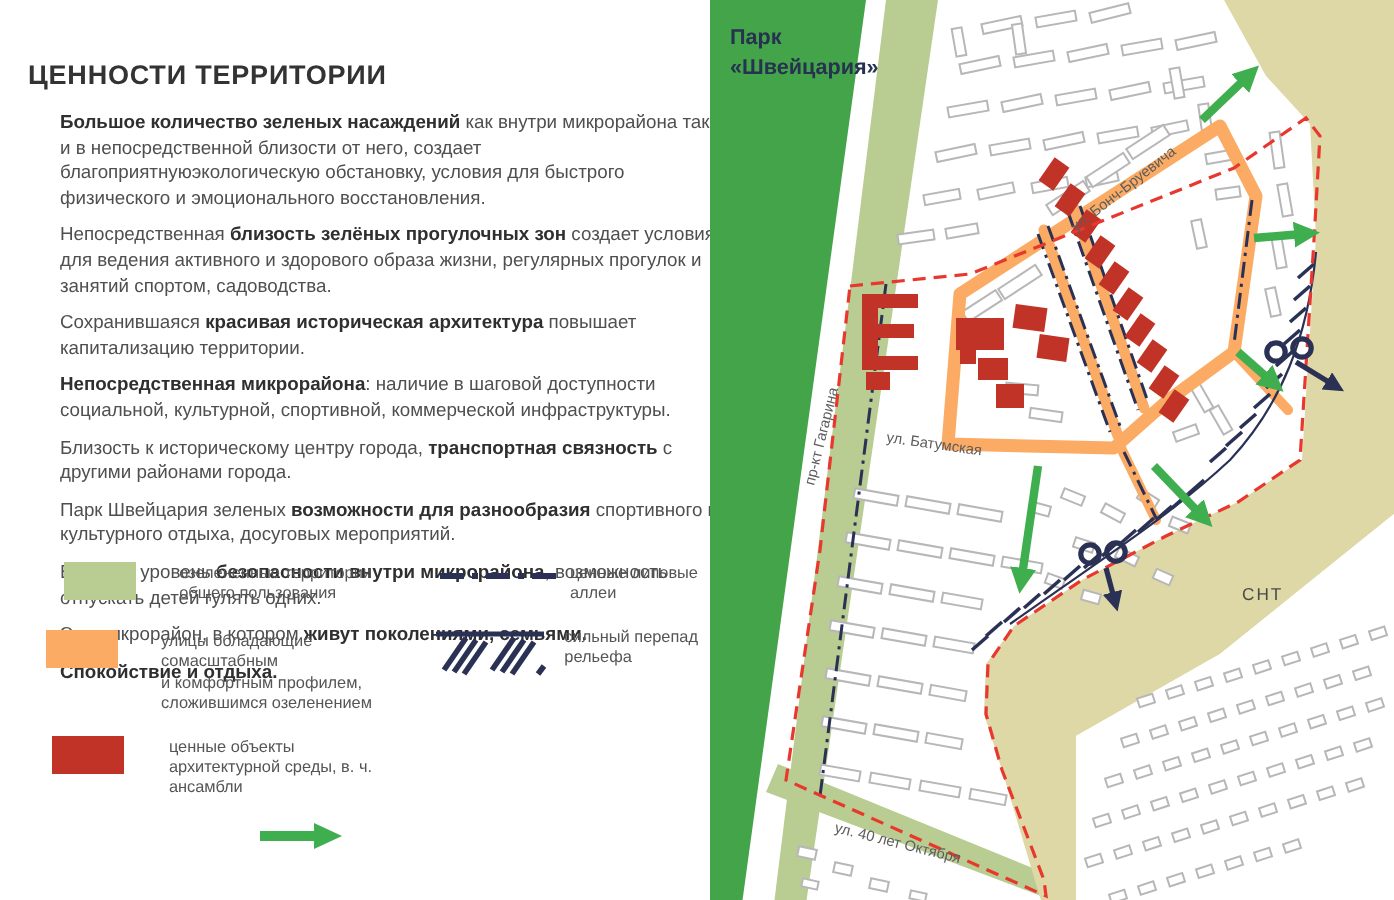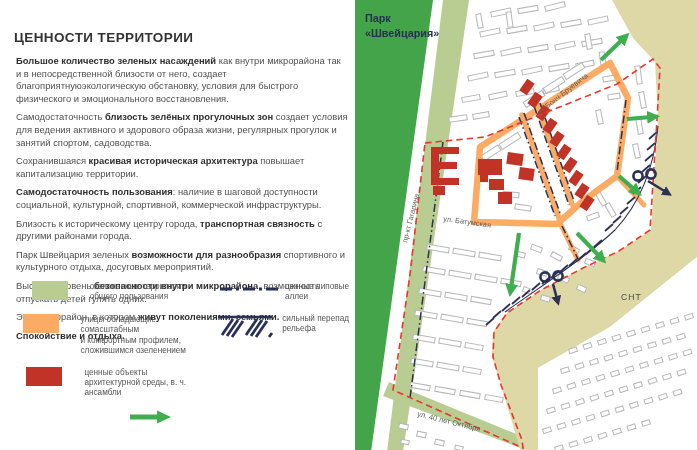--- a/index.html
+++ b/index.html
@@ -6,21 +6,21 @@
     --park-green:#44a449; --verge-green:#b9cd92; --beige:#ded7a6;
     --navy:#2b3154; --street-orange:#fbab63; --building-red:#c23327;
     --boundary-red:#e8372c; --arrow-green:#3fae4e; --outline-gray:#b7b7b7;
   }
   html,body{margin:0;padding:0;background:#fff;}
   .slide{position:relative;width:697px;height:450px;background:#fff;overflow:hidden;
     font-family:"Liberation Sans", sans-serif;}
   .left-panel{position:absolute;left:0;top:0;width:355px;height:450px;box-sizing:border-box;
     padding:30px 10px 5px 14px;}
   .page-title{font-size:13.5px;font-weight:bold;color:#333;letter-spacing:.4px;margin:0 0 10px 0;}
-  .paras p{font-size:9.4px;line-height:12.6px;color:#4f4f4f;margin:0 0 6px 2px;width:332px;}
+  .paras p{font-size:9.4px;line-height:12.6px;color:#4f4f4f;margin:0 0 6px 16px;width:332px;}
   .paras b{color:#2f2f2f;}
   .legend{position:absolute;left:14px;top:281px;width:335px;display:flex;}
   .leg-col{display:flex;flex-direction:column;align-items:flex-end;}
   .leg-col.c1{width:172px;}
   .leg-col.c2{width:163px;}
   .leg-item{display:flex;margin-bottom:10px;}
   .leg-sym{flex:0 0 58px;}
   .c2 .leg-sym{flex:0 0 66px;}
   .leg-swatch{width:36px;height:19px;}
   .leg-label{font-size:8.2px;line-height:10.4px;color:#555;white-space:pre-line;padding-top:1px;}
@@ -47,23 +47,23 @@
 </style>
 </head>
 <body>
 
 <div class="slide">
 
   <div class="left-panel">
     <h1 class="page-title">ЦЕННОСТИ ТЕРРИТОРИИ</h1>
     <div class="paras">
         <p><b>Большое количество зеленых насаждений</b><span> как внутри микрорайона так и в непосредственной близости от него, создает благоприятнуюэкологическую обстановку, условия для быстрого физического и эмоционального восстановления.</span></p>
-        <p><span>Самодостаточность </span><b>близость зелёных прогулочных зон</b><span> создает условия для ведения активного и здорового образа жизни, регулярных прогулок и занятий спортом, садоводства.</span></p>
+        <p><span>Непосредственная </span><b>близость зелёных прогулочных зон</b><span> создает условия для ведения активного и здорового образа жизни, регулярных прогулок и занятий спортом, садоводства.</span></p>
         <p><span>Сохранившаяся </span><b>красивая историческая архитектура</b><span> повышает капитализацию территории.</span></p>
-        <p><b>Самодостаточность пользования</b><span>: наличие в шаговой доступности социальной, культурной, спортивной, коммерческой инфраструктуры.</span></p>
+        <p><b>Непосредственная микрорайона</b><span>: наличие в шаговой доступности социальной, культурной, спортивной, коммерческой инфраструктуры.</span></p>
         <p><span>Близость к историческому центру города, </span><b>транспортная связность</b><span> с другими районами города.</span></p>
         <p><span>Парк Швейцария зеленых </span><b>возможности для разнообразия</b><span> спортивного и культурного отдыха, досуговых мероприятий.</span></p>
         <p><span>Высокий уровень </span><b>безопасности внутри микрорайона</b><span>, возможность отпускать детей гулять одних.</span></p>
         <p><span>Это микрорайон, в котором </span><b>живут поколениями, семьями.</b></p>
         <p><b>Спокойствие и отдыха.</b></p>
       </div>
 
     <div class="legend">
       <div class="leg-col c1">
         <div class="leg-item">

